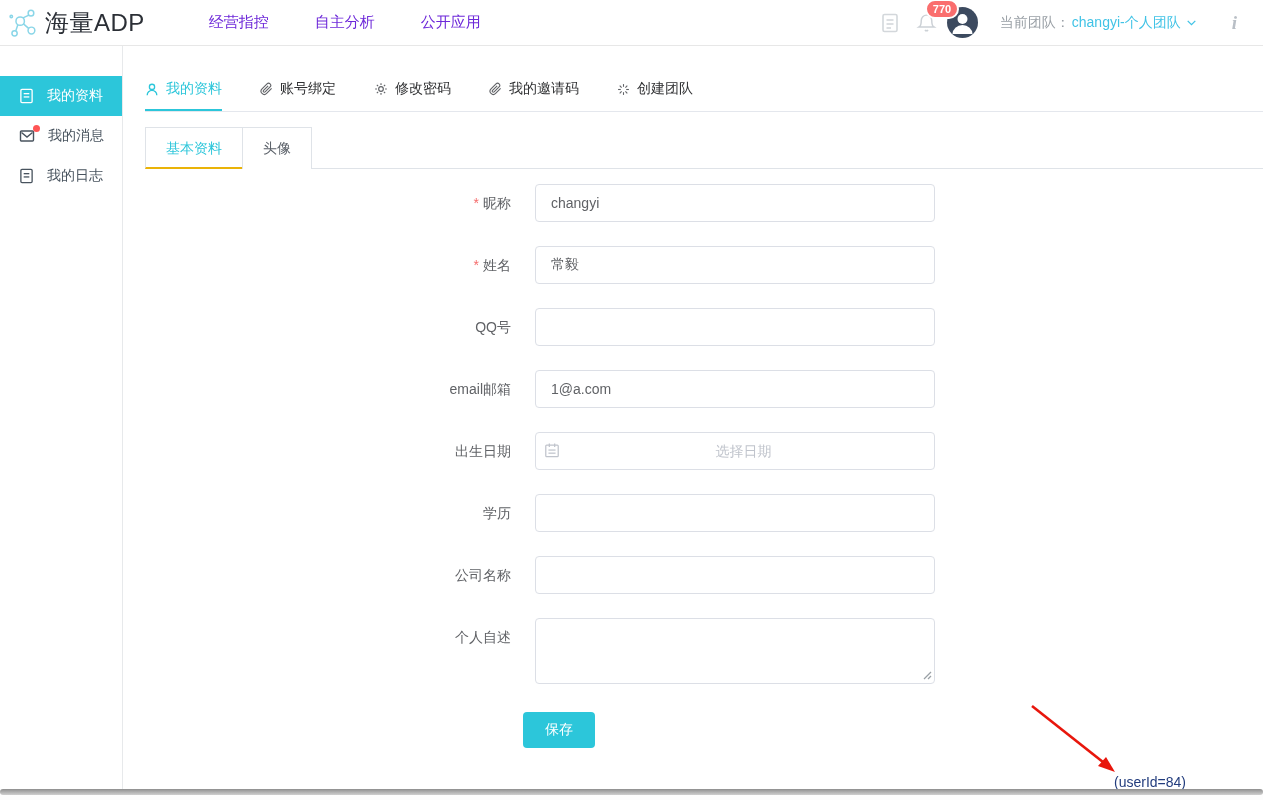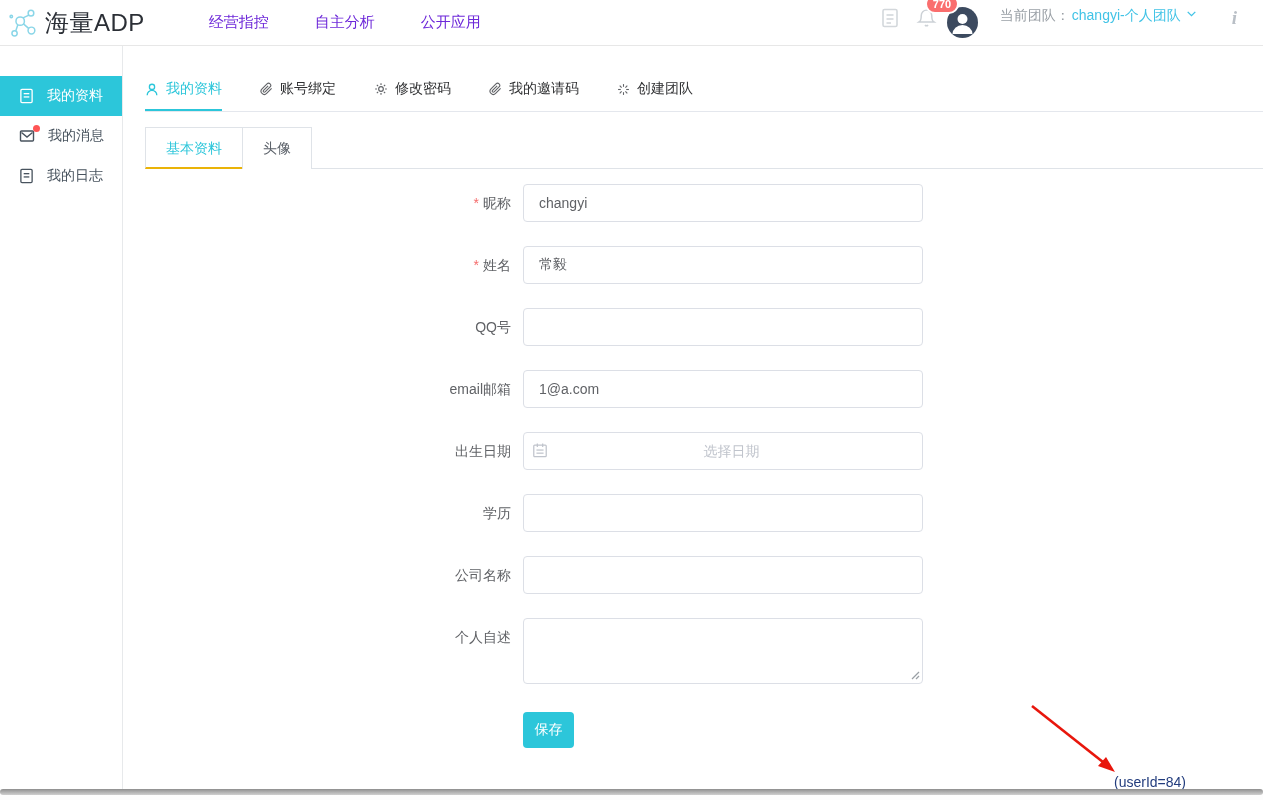--- a/index.html
+++ b/index.html
@@ -9,21 +9,21 @@
   *{box-sizing:border-box; margin:0; padding:0;}
   html,body{width:1263px; height:800px; overflow:hidden;}
   body{font-family:"Liberation Sans","DejaVu Sans",sans-serif; background:#fff; position:relative; color:#303133;}
 
   
   .header{height:46px; display:flex; align-items:center; border-bottom:1px solid #e7e7e7; padding:0 14px 0 8px; position:relative; z-index:5; background:#fff;}
   .logo{display:flex; align-items:center; cursor:pointer;}
   .brand{font-size:24px; color:#2b2f36; margin-left:7px; letter-spacing:.5px;}
   .topnav{display:flex; margin-left:64px; gap:46px;}
   .topnav .nav-item{font-size:15px; color:#6d28d9; cursor:pointer;}
-  .header-right{margin-left:auto; display:flex; align-items:flex-start;}
+  .header-right{margin-left:auto; display:flex; align-items:center;}
   .hicon{color:#ccd1d6; margin-left:16px; display:flex; align-items:center; cursor:pointer;}
   .bell-wrap{position:relative; margin-left:16px; cursor:pointer;}
   .badge{position:absolute; top:-13px; left:9px; background:var(--badge); color:#fff; font-size:11px; line-height:14px; padding:1px 6px; border-radius:10px; border:2px solid #fff; font-weight:bold;}
   .avatar{width:31px; height:31px; border-radius:50%; background:var(--avatar); margin-left:10px; display:flex; align-items:center; justify-content:center; cursor:pointer; overflow:hidden;}
   .team{margin-left:22px; font-size:14px; color:#9aa0a6;}
   .team-name{color:var(--team); margin-left:2px; cursor:pointer; font-size:14px;}
   .chev{color:var(--team); margin-left:4px; display:inline-flex; vertical-align:middle; cursor:pointer;}
   .info-i{font-family:"Liberation Serif","DejaVu Serif",serif; font-style:italic; font-weight:bold; color:#b9bfc6; font-size:19px; margin-left:34px; margin-right:12px; cursor:pointer;}
 
   
@@ -45,33 +45,33 @@
   .tab.active .t-ico{color:var(--accent);}
 
   
   .subtabs{display:flex; margin-top:15px; border-bottom:1px solid #dfe3e8; height:42px;}
   .subtab{height:42px; line-height:40px; padding:0 20px; border:1px solid #dfe3e8; border-bottom:none; font-size:14px; color:#5a6068; background:#fff; cursor:pointer; margin-bottom:-1px;}
   .subtab + .subtab{margin-left:-1px;}
   .subtab.active{color:var(--accent); border-bottom:2px solid #eab308;}
 
   
   .form{margin-top:15px;}
-  .frow{display:flex; margin-bottom:24px;}
+  .frow{display:flex; margin-bottom:24px;gap:12px;}
   .flabel{width:366px; text-align:right; font-size:14px; color:#606266; line-height:38px; margin-right:12px; flex-shrink:0;}
   .req{color:var(--required); margin-right:4px;}
   .fin{width:400px; height:38px; border:1px solid #dcdfe6; border-radius:4px; padding:0 15px; font-size:14px; color:#606266; outline:none; font-family:inherit; background:#fff;}
   .fin::placeholder{color:#c0c4cc;}
   .date-wrap{position:relative; width:400px;}
   .date-wrap .fin{width:100%; padding-left:32px;text-align:center;}
   .cal-ico{position:absolute; left:9px; top:10px; color:#c0c4cc; pointer-events:none; display:flex;}
   .ta-wrap{position:relative; width:400px;}
   .fta{width:400px; height:66px; border:1px solid #dcdfe6; border-radius:4px; padding:6px 15px; font-size:14px; color:#606266; resize:none; outline:none; font-family:inherit; display:block;}
   .resize-grip{position:absolute; right:3px; bottom:4px; pointer-events:none; color:#9aa0a6;}
   .frow.ta-row{margin-bottom:28px;}
-  .save-btn{margin-left:378px; width:51px; height:36px; background:var(--accent); border:none; border-radius:4px; color:#fff; font-size:14px; cursor:pointer; font-family:inherit;}
+  .save-btn{margin-left:378px; width:72px; height:36px; background:var(--accent); border:none; border-radius:4px; color:#fff; font-size:14px; cursor:pointer; font-family:inherit;}
 
   
   .userid{position:absolute; left:1114px; top:774px; font-size:14px; color:var(--userid);}
   .arrow-svg{position:absolute; left:1020px; top:698px; pointer-events:none;}
 
   
   .hscroll{position:absolute; left:0; right:0; bottom:0; height:11px; background:#fdfdfd;}
   .hscroll .thumb{position:absolute; top:0; left:0; width:100%; height:6px; background:linear-gradient(#8f8f8f,#cfcfcf); border-radius:3px; cursor:pointer;}
 
   svg{display:block;}

